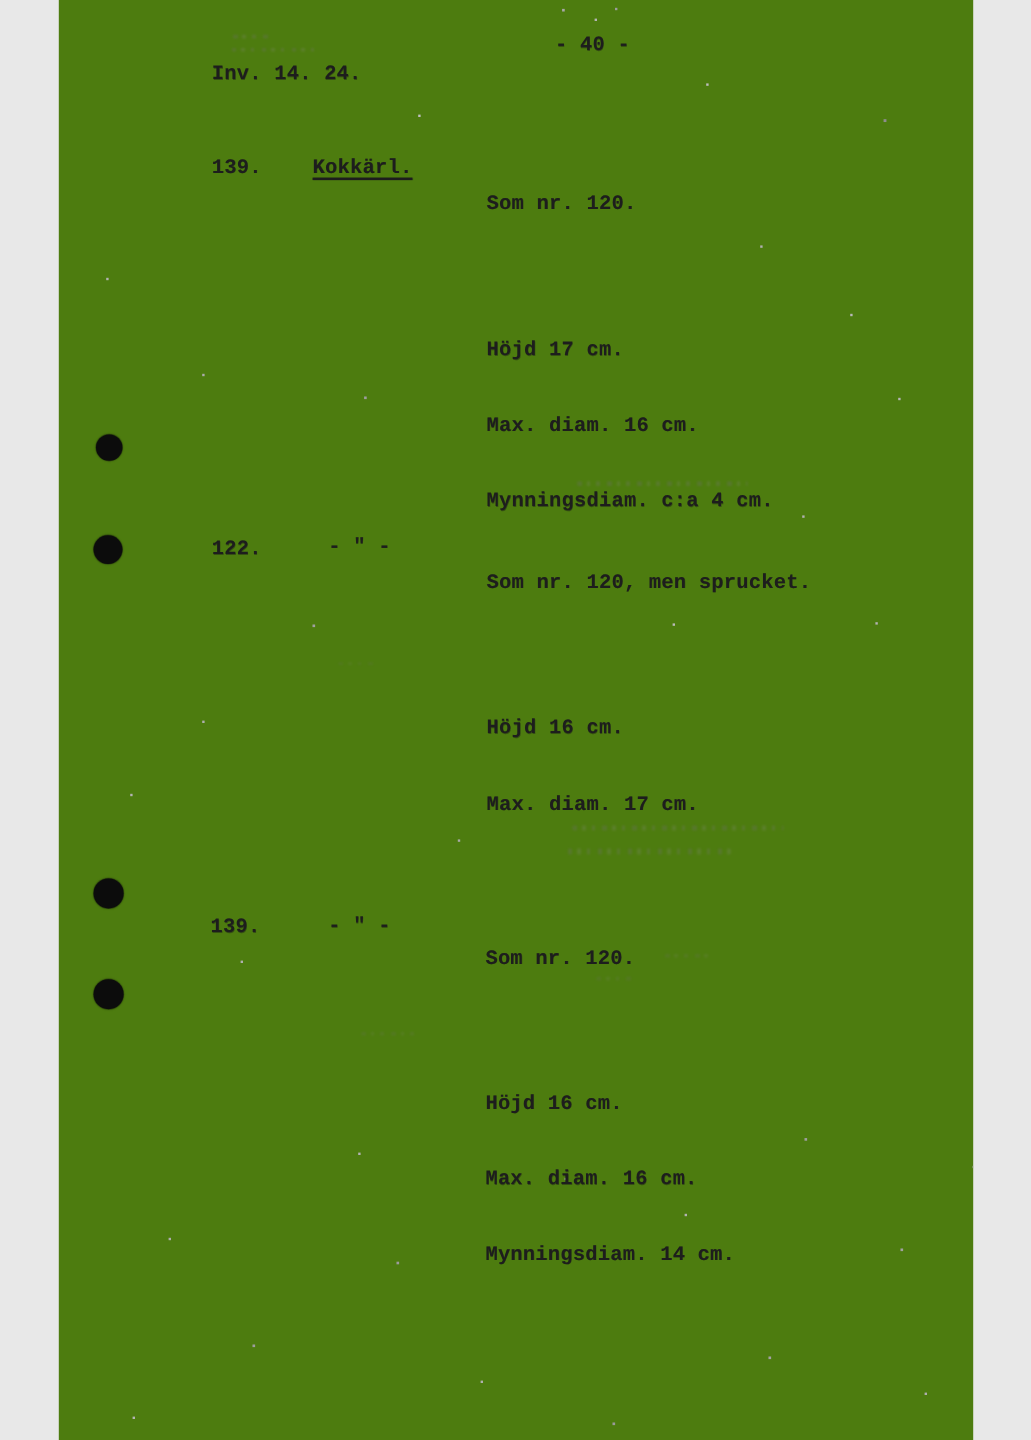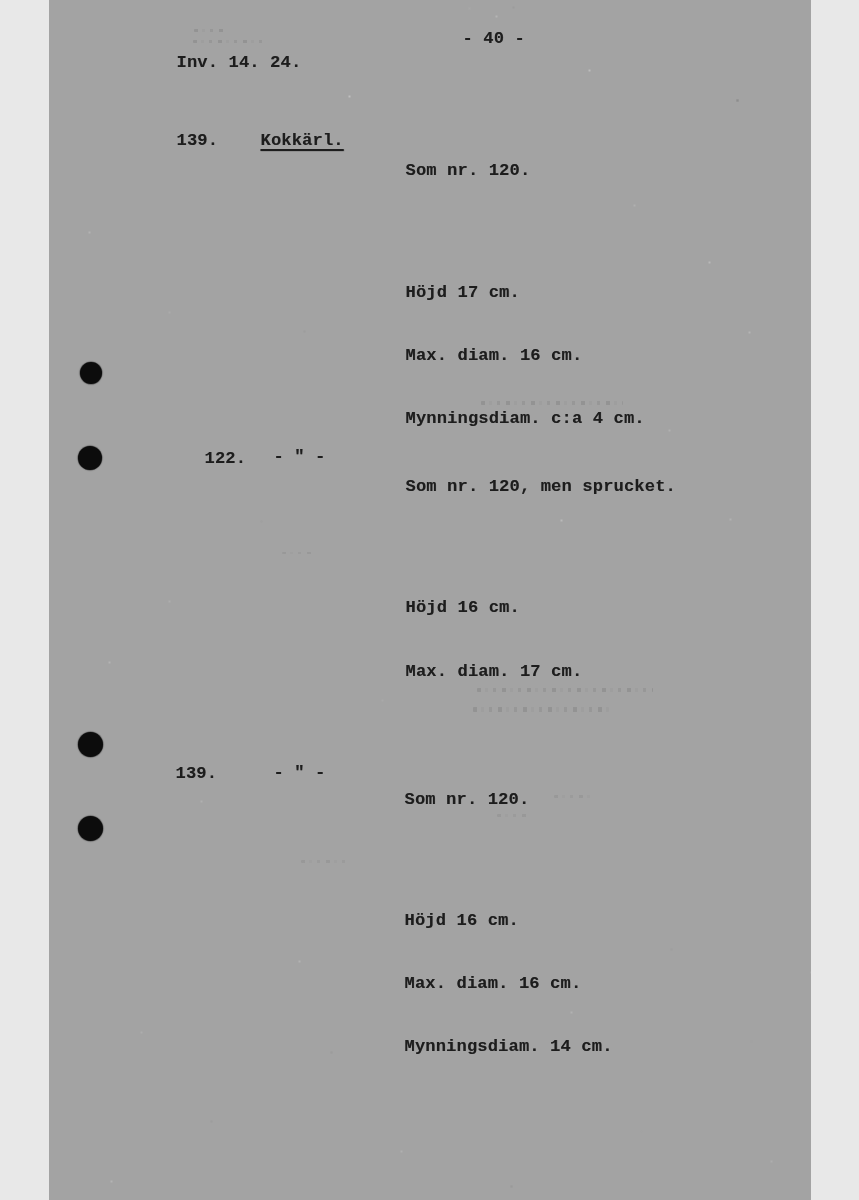--- a/index.html
+++ b/index.html
@@ -1,21 +1,21 @@
 <!DOCTYPE html>
 <html><head>
 <meta charset="utf-8">
 <style>
   html, body { margin: 0; padding: 0; background: #e8e8e8; }
   .page {
     position: relative;
     width: 762px;
     height: 1200px;
     margin: 0 auto;
-    background: #a3a3a3;
+    background: #4d7c0f;
     overflow: hidden;
     font-family: "Liberation Mono", "DejaVu Sans Mono", monospace;
   }
   
   .t {
     position: absolute;
     white-space: pre;
     font-family: "Liberation Mono", "DejaVu Sans Mono", monospace;
     font-size: 17px;
     line-height: 19px;
@@ -95,21 +95,21 @@
 
   <div class="t" style="left:128px; top:131px;">139.</div>
   <div class="t u" style="left:212px; top:131px;">Kokkärl.</div>
   <div class="t" style="left:357px; top:161px;">Som nr. 120.</div>
   <div class="t meas lh25" style="left:357px; top:242px;">
     <div>Höjd 17 cm.</div>
     <div>Max. diam. 16 cm.</div>
     <div>Mynningsdiam. c:a 4 cm.</div>
   </div>
 
-  <div class="t" style="left:128px; top:449px;margin-left:28px;">122.</div>
+  <div class="t" style="left:128px; top:449px;">122.</div>
   <div class="t" style="left:225px; top:447px;">- " -</div>
   <div class="t" style="left:357px; top:477px;">Som nr. 120, men sprucket.</div>
   <div class="t meas lh255" style="left:357px; top:557px;">
     <div>Höjd 16 cm.</div>
     <div>Max. diam. 17 cm.</div>
   </div>
 
   <div class="t" style="left:127px; top:764px;">139.</div>
   <div class="t" style="left:225px; top:763px;">- " -</div>
   <div class="t" style="left:356px; top:790px;">Som nr. 120.</div>

